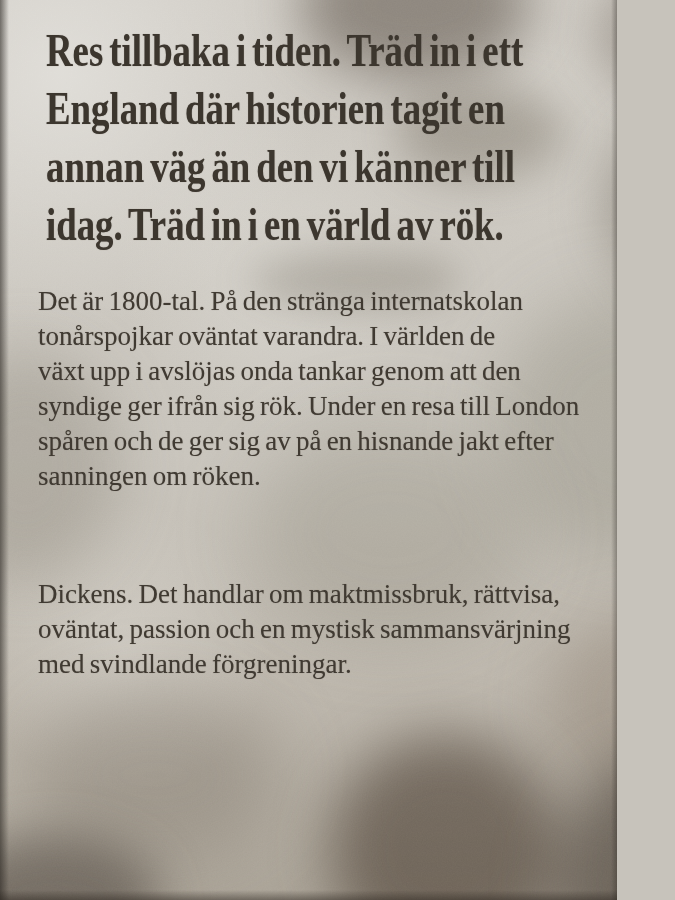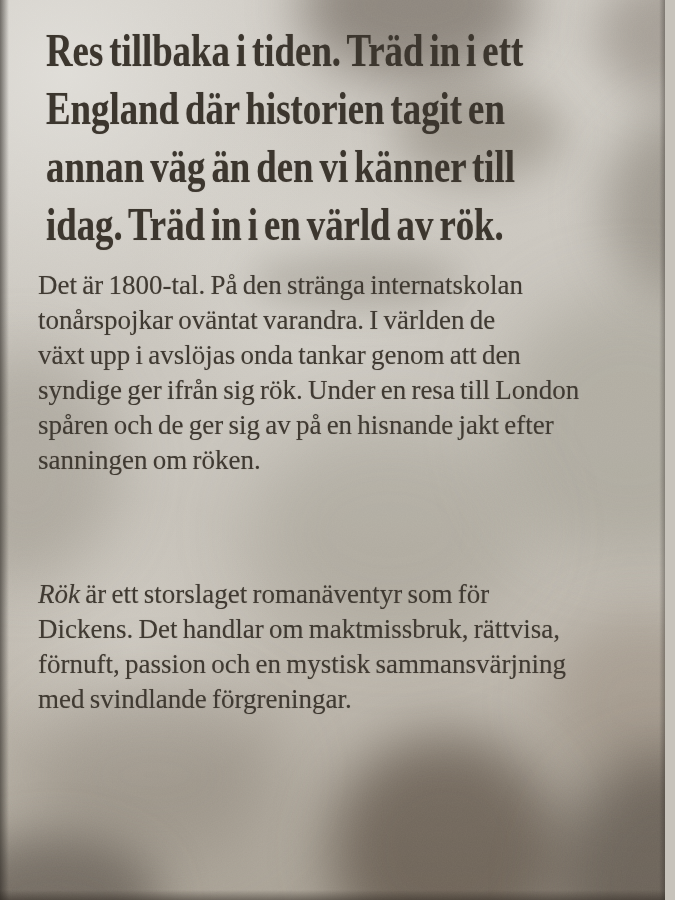--- a/index.html
+++ b/index.html
@@ -3,21 +3,21 @@
 <meta charset="utf-8">
 <style>
   html, body { margin: 0; padding: 0; }
   body {
     width: 675px; height: 900px;
     font-family: "Liberation Serif", serif;
     background: #c7c3bb;
   }
   .page {
     position: relative;
-    width: 665px; height: 900px;
+    width: 617px; height: 900px;
     overflow: hidden;
     background:
       radial-gradient(circle at 10% 8%, rgba(226,224,219,0.85) 0%, rgba(226,224,219,0) 26%),
       radial-gradient(circle at 45% 30%, rgba(222,220,214,0.5) 0%, rgba(222,220,214,0) 22%),
       radial-gradient(circle at 20% 72%, rgba(222,219,212,0.45) 0%, rgba(222,219,212,0) 18%),
       radial-gradient(circle at 88% 10%, rgba(214,211,204,0.5) 0%, rgba(214,211,204,0) 14%),
       linear-gradient(180deg, #cdc9c2 0%, #c8c4bc 50%, #bcb6ac 76%, #a9a296 100%);
     text-decoration: underline;
   }
   .blob { position: absolute; border-radius: 50%; pointer-events: none; }
@@ -66,21 +66,21 @@
   .body-para {
     position: absolute; left: 38px;
     color: #403a32;
     font-family: "Liberation Serif", serif;
     font-size: 27px;
     line-height: 35px;
     word-spacing: -1.5px;
     white-space: nowrap;
     text-shadow: 0 0 1px rgba(64,58,50,0.35);
   }
-  .para-1 { top: 268px; }
+  .para-1 { top: 284px; }
   .para-2 { top: 577px; }
   .book-title-italic { font-style: italic; }
 </style>
 </head>
 <body>
 
 <div class="page">
 
   <div class="blob b-top-center"></div>
   <div class="blob b-top-mid"></div>
@@ -118,19 +118,18 @@
   <div class="body-para para-1">
     <div>Det är 1800-tal. På den stränga internatskolan</div>
     <div>tonårspojkar oväntat varandra. I världen de</div>
     <div>växt upp i avslöjas onda tankar genom att den</div>
     <div>syndige ger ifrån sig rök. Under en resa till London</div>
     <div>spåren och de ger sig av på en hisnande jakt efter</div>
     <div>sanningen om röken.</div>
   </div>
 
   <div class="body-para para-2">
-    <div><em class="book-title-italic">Rök</em><span> är ett storslaget romanäventyr som för</span></div>
     <div>Dickens. Det handlar om maktmissbruk, rättvisa,</div>
-    <div>förnuft, passion och en mystisk sammansvärjning</div>
+    <div>oväntat, passion och en mystisk sammansvärjning</div>
     <div>med svindlande förgreningar.</div>
   </div>
 
 </div>
 
 </body></html>

